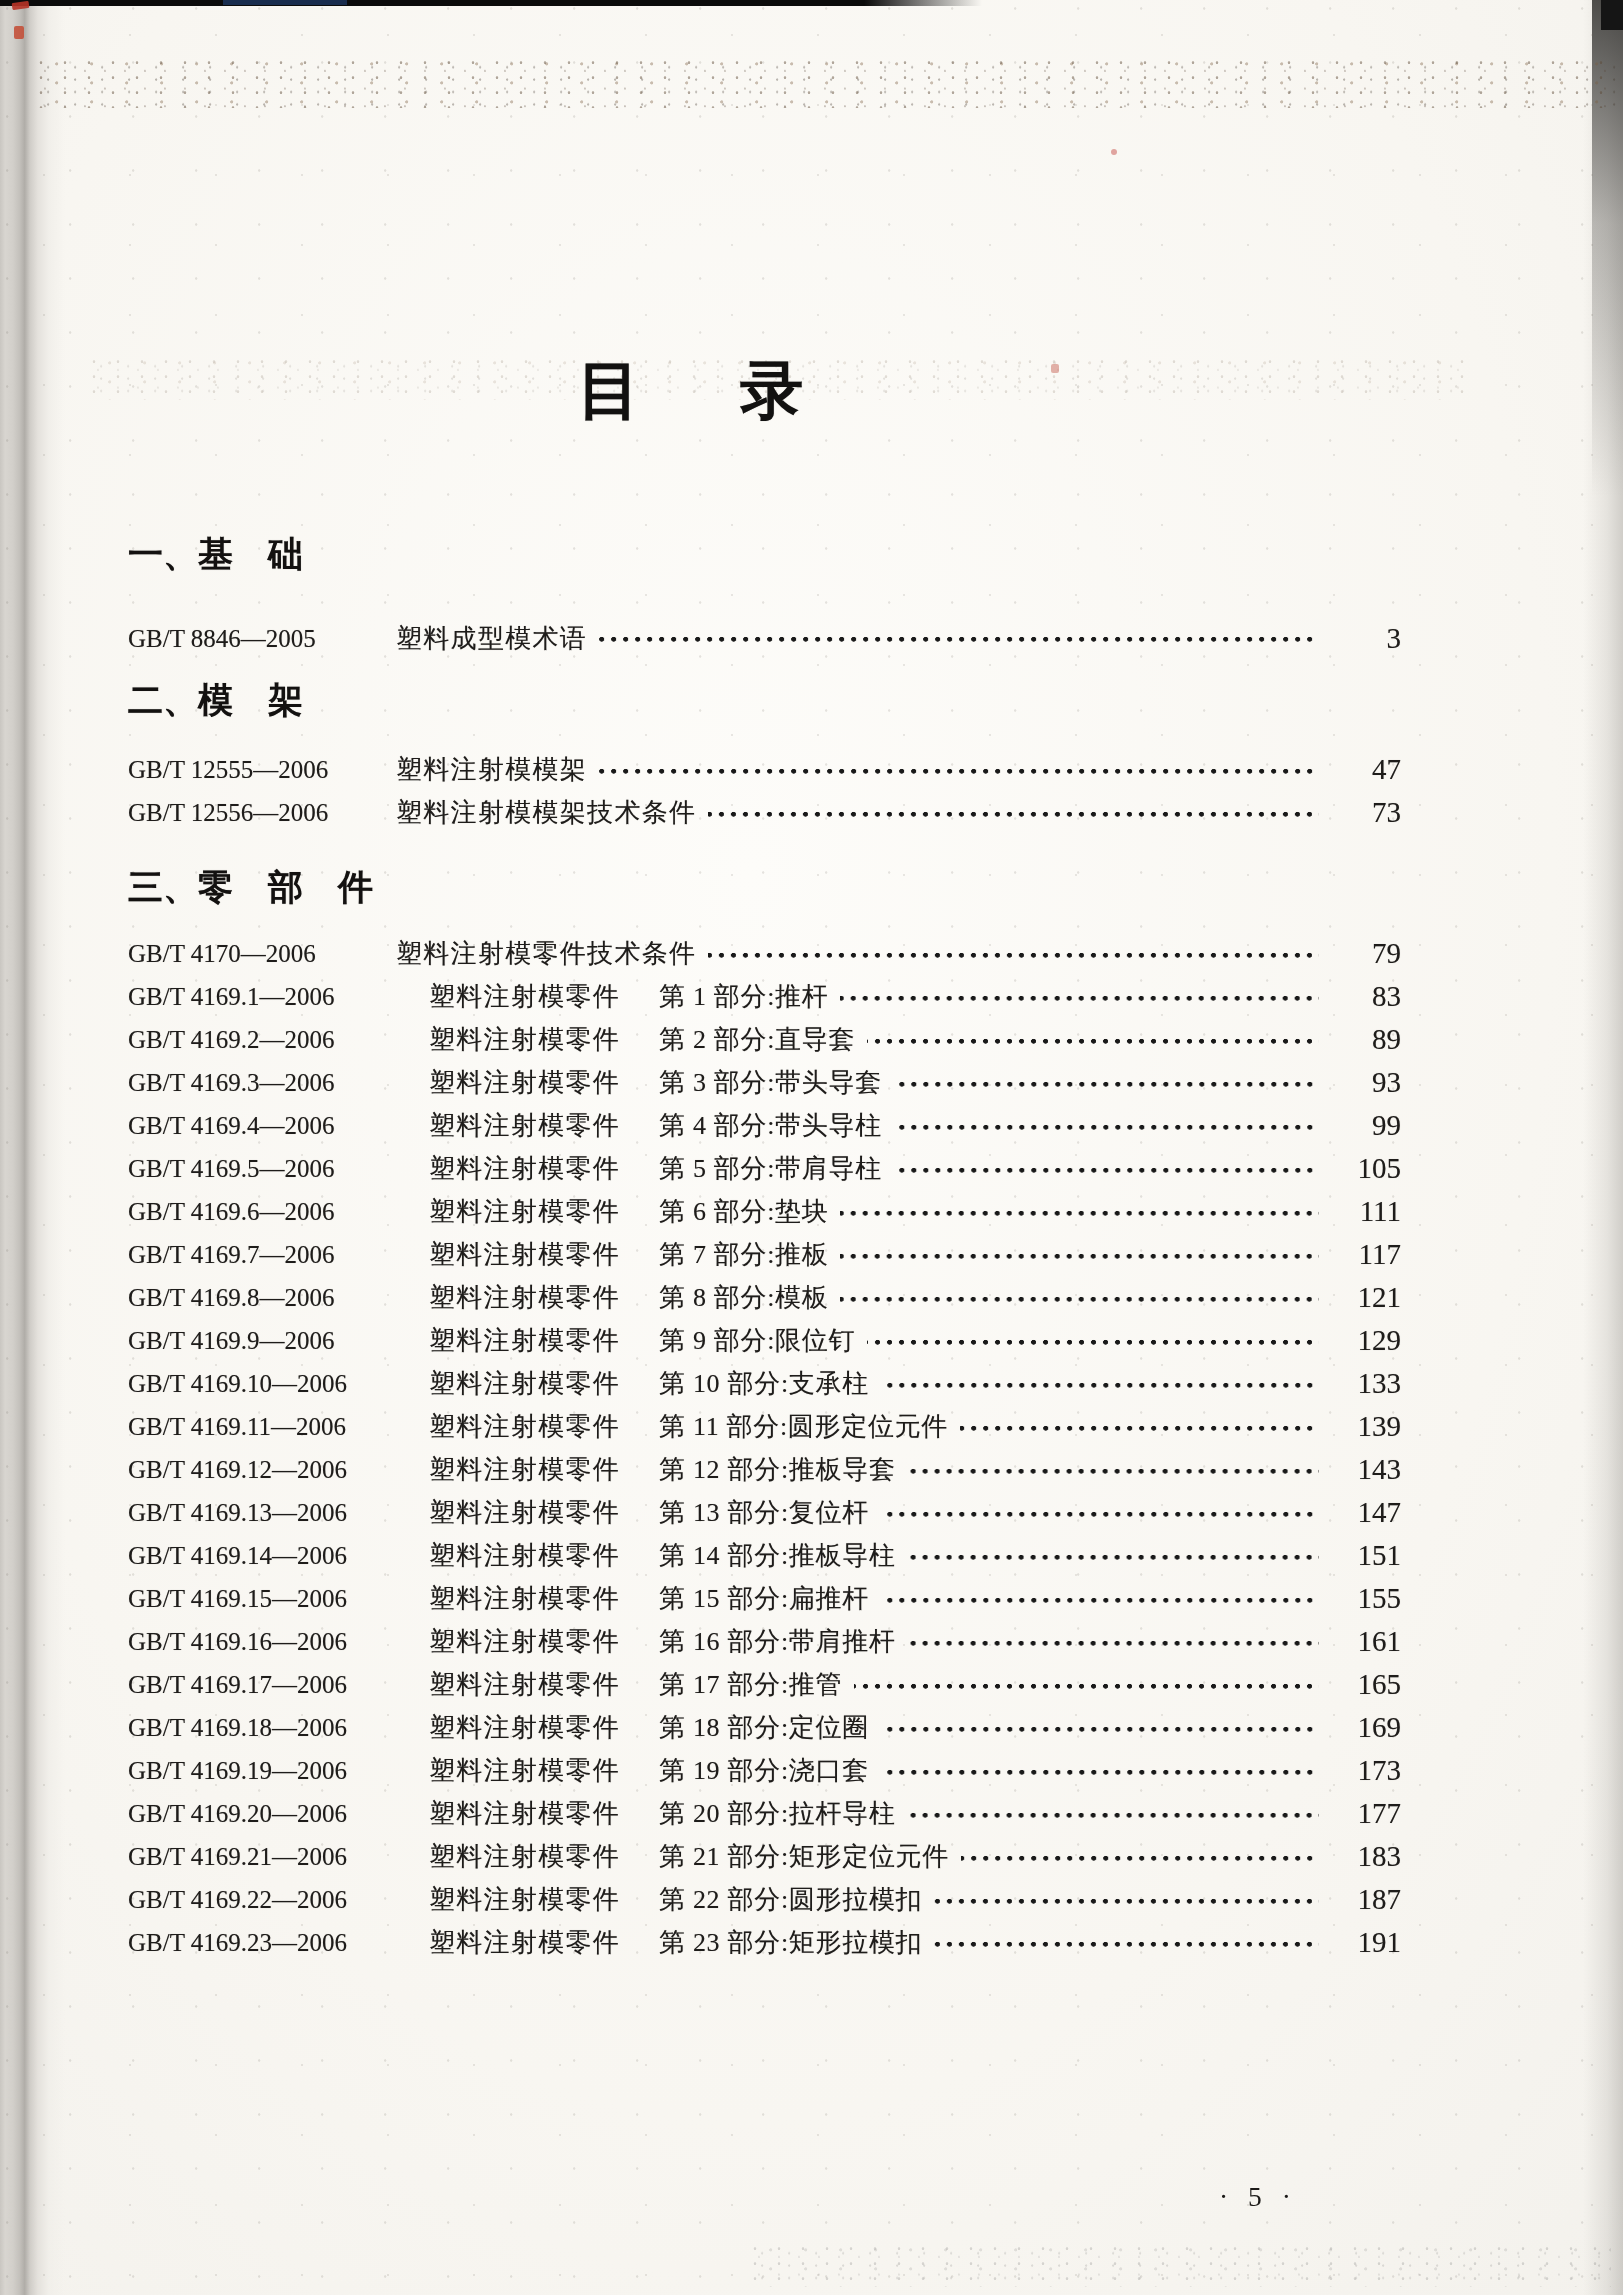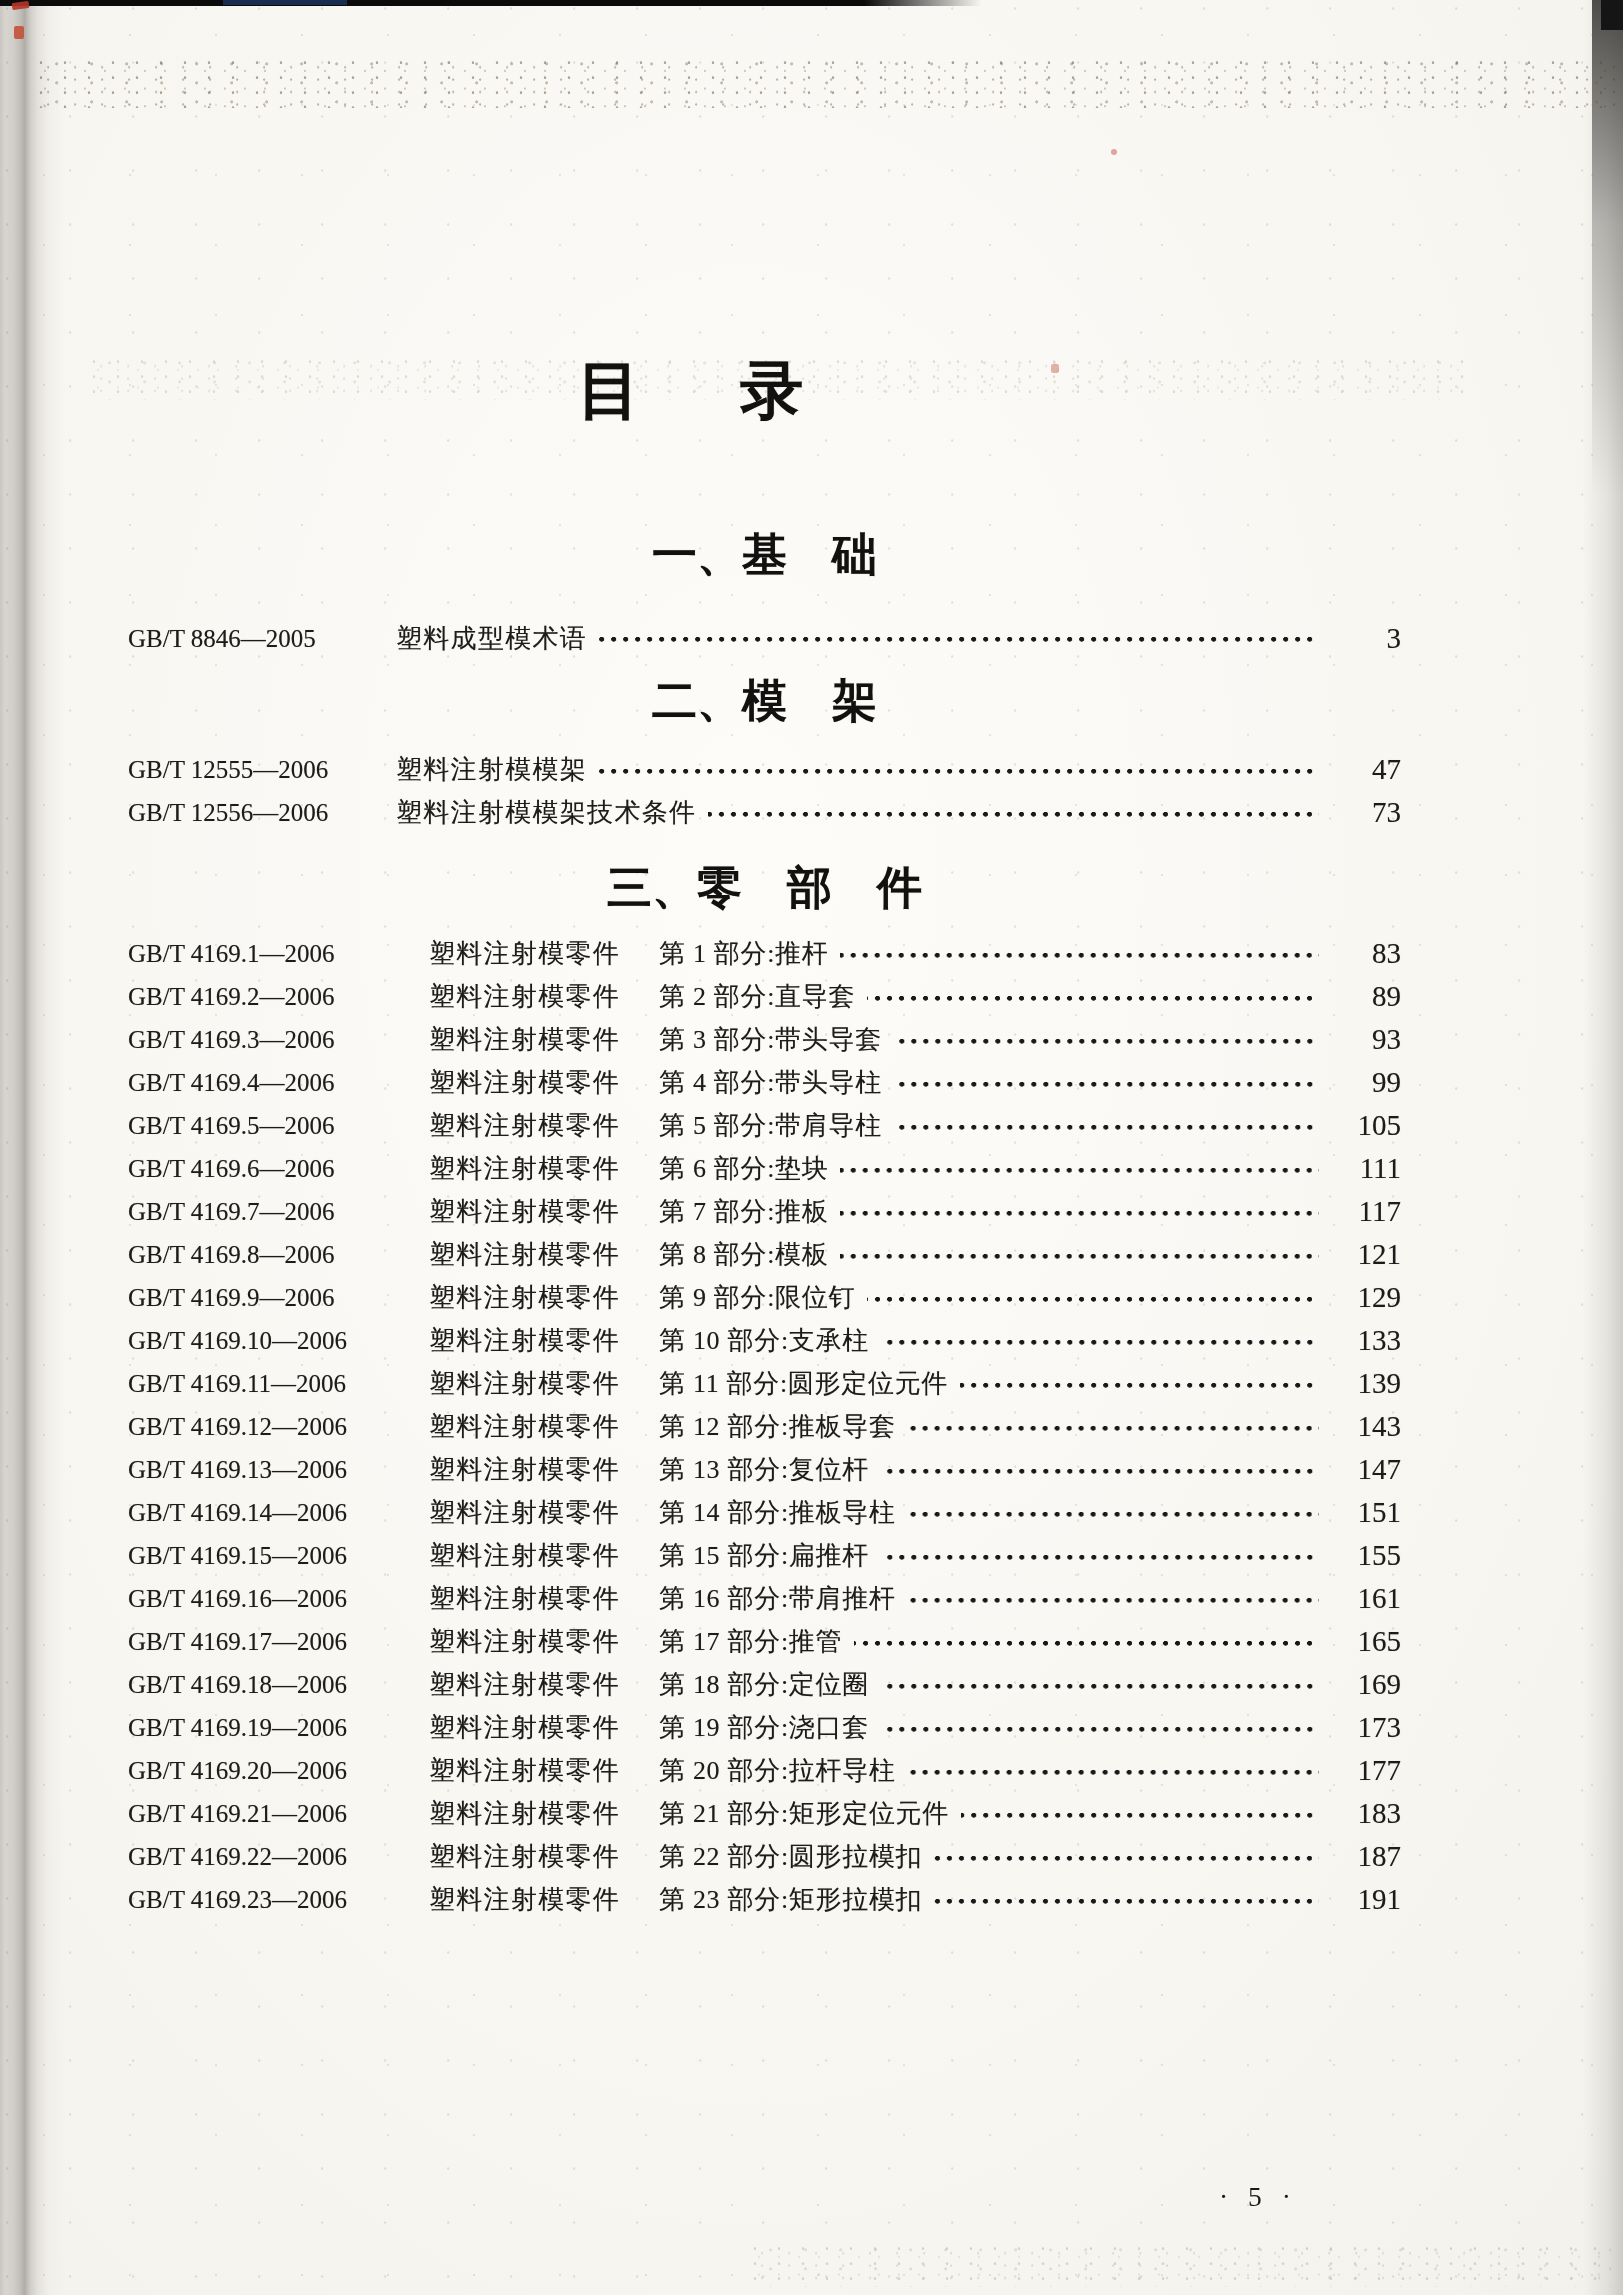--- a/index.html
+++ b/index.html
@@ -40,21 +40,21 @@
   .red-1{left:11.8px;top:2px;width:17px;height:6.5px;background:#b63427;border-radius:1.3px;transform:rotate(-8deg);opacity:.9;}
   .red-2{left:14.4px;top:26px;width:9.2px;height:13px;background:#c34a33;border-radius:2px;opacity:.85;}
   .red-3{left:1111px;top:149px;width:5.9px;height:5.9px;background:#d98f8a;border-radius:50%;opacity:.8;}
   .red-4{left:1051px;top:364px;width:7.9px;height:9.2px;background:#c4574a;border-radius:2px;opacity:.45;}
 
   
   .content{position:absolute;left:128px;top:0;width:1273px;}
   .doc-title{margin-top:359px;height:65px;line-height:65px;text-align:center;
     font-size:63px;font-weight:bold;letter-spacing:18.3px;position:relative;left:-65px;
     color:#121110;text-shadow:0 0 0.7px rgba(20,18,16,.55);}
-  .sec-heading{text-align:center;font-size:45px;font-weight:bold;height:46px;line-height:46px;
+  .sec-heading{font-size:35px;font-weight:bold;height:46px;line-height:46px;
     color:#131110;text-shadow:0 0 0.7px rgba(20,18,16,.5);}
   .sh-1{margin-top:108px;}
   .sh-2{margin-top:18.3px;}
   .sh-3{margin-top:31px;}
   .rows-1{margin-top:39px;}
   .rows-2{margin-top:24px;}
   .rows-3{margin-top:21px;}
 
   .row{height:43px;display:flex;align-items:center;font-size:26px;white-space:nowrap;
        text-shadow:0 0 0.7px rgba(25,23,20,.4);}
@@ -115,20 +115,26 @@
       <div class="row">
         <span class="std">GB/T 12556—2006</span>
         <span class="name">塑料注射模模架技术条件</span>
         <span class="dots"></span>
         <span class="pageno">73</span>
       </div>
     </div>
 
     <div class="sec-heading sh-3">三、零　部　件</div>
     <div class="rows-3">
+      <div class="row">
+        <span class="std">GB/T 4170—2006</span>
+        <span class="name">塑料注射模零件技术条件</span>
+        <span class="dots"></span>
+        <span class="pageno">79</span>
+      </div>
       <div class="row parted">
         <span class="std">GB/T 4169.1—2006</span>
         <span class="name">塑料注射模零件</span>
         <span class="part">第 1 部分:推杆</span>
         <span class="dots"></span>
         <span class="pageno">83</span>
       </div>
       <div class="row parted">
         <span class="std">GB/T 4169.2—2006</span>
         <span class="name">塑料注射模零件</span>

